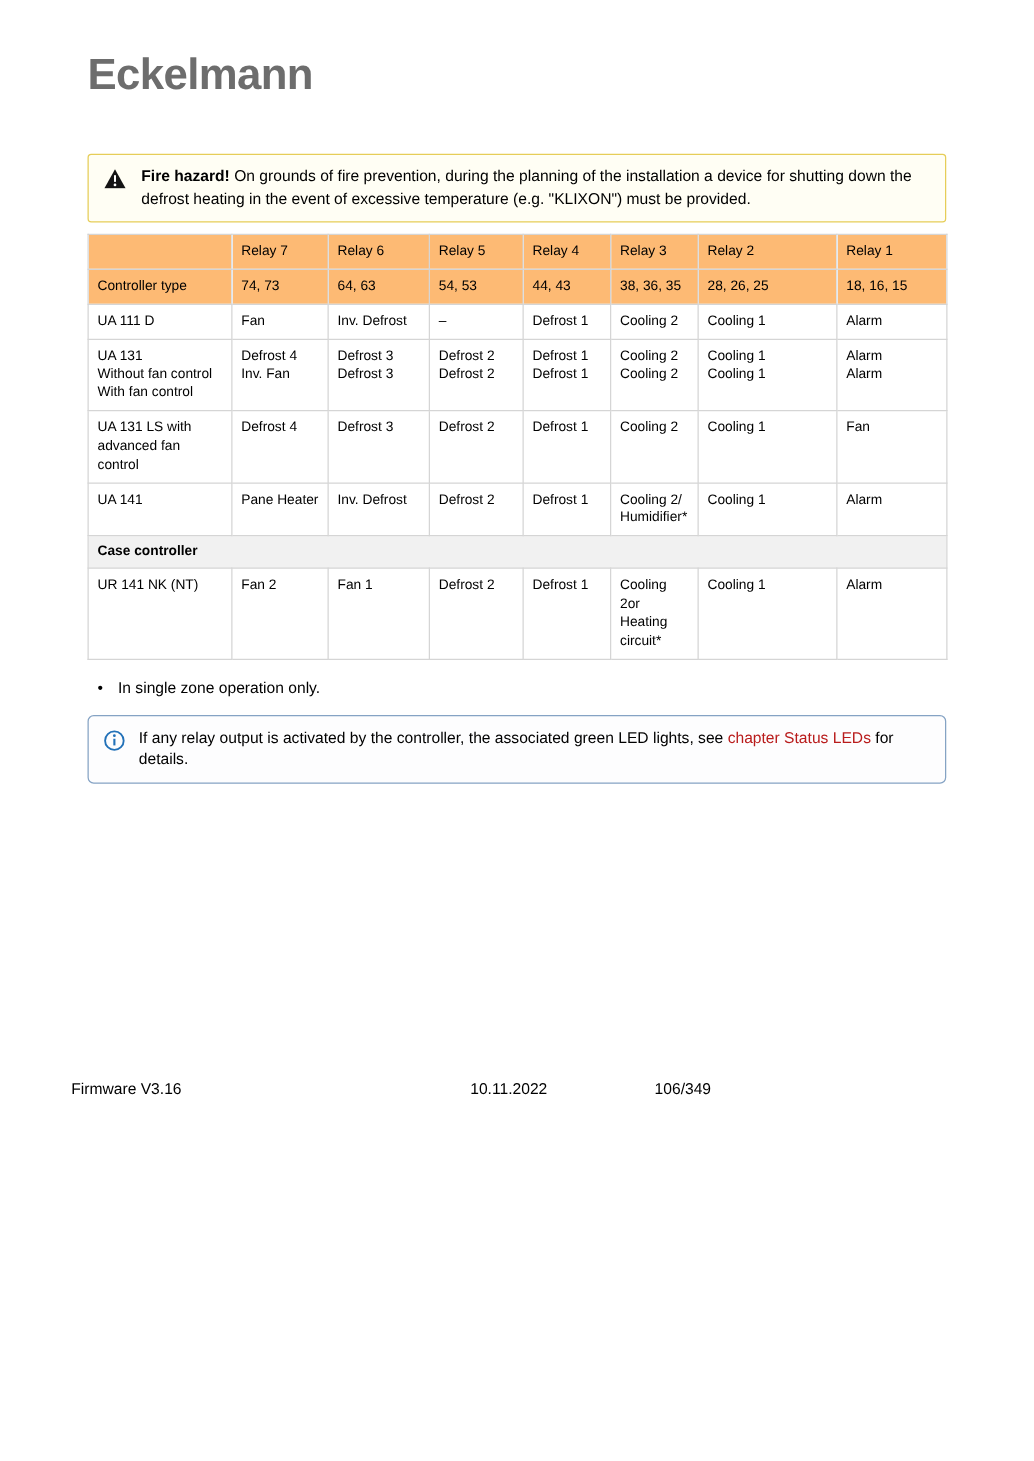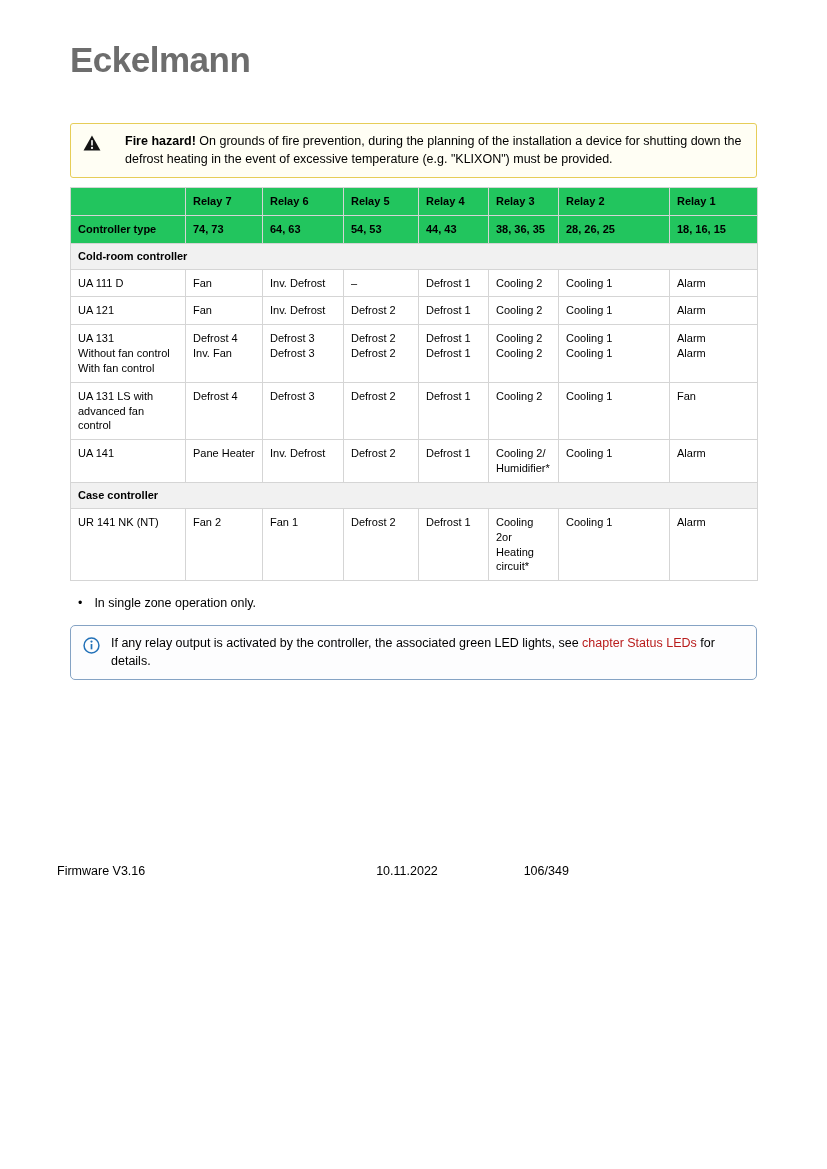--- a/index.html
+++ b/index.html
@@ -3,30 +3,30 @@
 <meta charset="utf-8">
 <style>
   * { box-sizing: border-box; }
   body { margin: 0; background: #ffffff; font-family: "Liberation Sans", sans-serif; color: #000; }
   .page { width: 827px; height: 906px; position: relative; background: #fff; overflow: hidden; }
   .content { padding: 42px 70px 0 70px; }
 
   .logo { font-size: 35px; font-weight: bold; color: #6d6d6d; letter-spacing: -0.5px; line-height: 1; }
 
   .warning-box { margin-top: 46px; border: 1px solid #e6cd58; background: #fffef4;
-                 border-radius: 3px; padding: 9px 12px; display: flex; gap: 24px; align-items: flex-start; }
+                 border-radius: 3px; padding: 9px 12px; display: flex; gap: 12px; align-items: flex-start; }
   .warning-box .wicon { flex: 0 0 auto; margin-top: 2px; }
   .note-text { font-size: 12.5px; line-height: 1.4; }
   .b { font-weight: bold; }
 
   table.relay { margin-top: 9px; border-collapse: collapse; width: 687px; table-layout: fixed; font-size: 11px; }
   table.relay th, table.relay td { border: 1px solid #d5d5d5; padding: 6px 7px; vertical-align: top;
                  text-align: left; white-space: pre-line; font-weight: normal; line-height: 1.35;
                  overflow: hidden; }
-  tr.head th { background: #22c55e; font-weight: bold; }
+  tr.head th { background: #fdba74; font-weight: normal; }
   tr.section td { background: #f1f1f1; font-weight: bold; padding: 5px 7px; }
   td.vb { vertical-align: bottom; }
 
   .footnote { margin-top: 14px; font-size: 12.5px; display: flex; gap: 12px; padding-left: 8px; line-height: 1.3; }
 
   .info-box { margin-top: 14px; border: 1px solid #85a3c4; background: #fdfdfe;
               border-radius: 5px; padding: 9px 12px; display: flex; gap: 11px; align-items: flex-start; }
   .info-box .iicon { flex: 0 0 auto; margin-top: 2px; }
   a.link { color: #b91c1c; text-decoration: none; cursor: pointer; }
 
@@ -83,38 +83,25 @@
           <th>Controller type</th>
           <th>74, 73</th>
           <th>64, 63</th>
           <th>54, 53</th>
           <th>44, 43</th>
           <th>38, 36, 35</th>
           <th>28, 26, 25</th>
           <th>18, 16, 15</th>
         </tr>
 
-        <tr class="section">
-          <td colspan="8">Cold-room controller</td>
-        </tr>
         <tr>
           <td>UA 111 D</td>
           <td>Fan</td>
           <td>Inv. Defrost</td>
           <td>–</td>
-          <td>Defrost 1</td>
-          <td>Cooling 2</td>
-          <td>Cooling 1</td>
-          <td>Alarm</td>
-        </tr>
-        <tr>
-          <td>UA 121</td>
-          <td>Fan</td>
-          <td>Inv. Defrost</td>
-          <td>Defrost 2</td>
           <td>Defrost 1</td>
           <td>Cooling 2</td>
           <td>Cooling 1</td>
           <td>Alarm</td>
         </tr>
         <tr>
           <td>UA 131
 Without fan control
 With fan control</td>
           <td class="vb">Defrost 4

